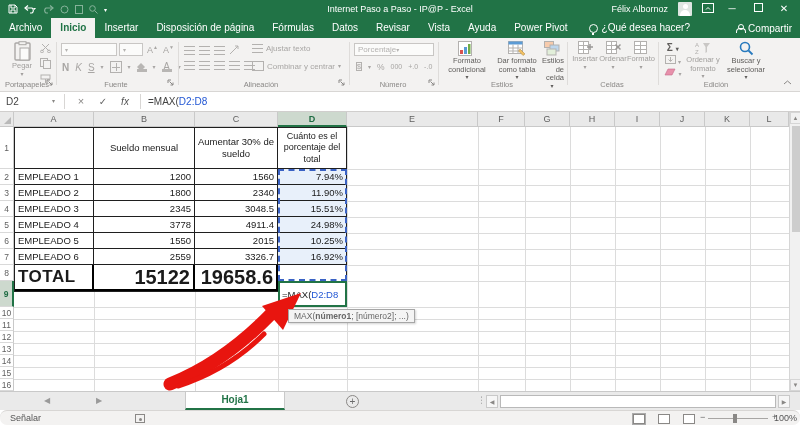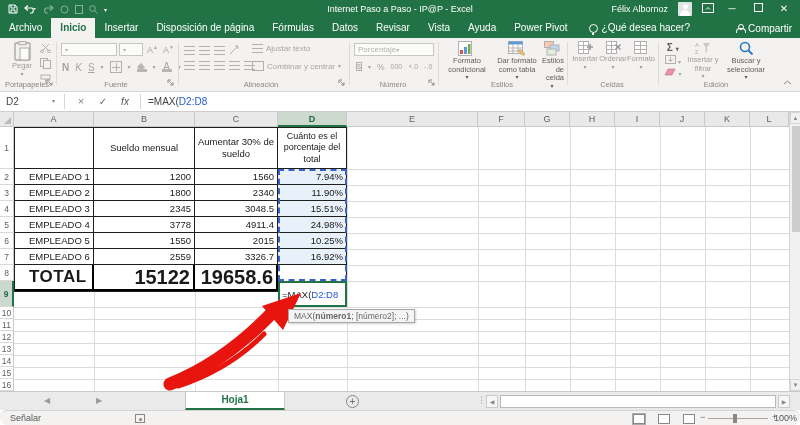--- a/index.html
+++ b/index.html
@@ -71,21 +71,21 @@
           font-size:8.5px; color:#5f5f5f; text-align:center; display:flex; align-items:center; justify-content:center; }
   .rowh.active { background:#cdd9ce; color:#1d6b42; border-right:2px solid #217346; font-weight:bold; }
   .gl { position:absolute; background:#dcdcdc; }
 
   
   #table { position:absolute; left:14px; top:15px; width:333px; border:1px solid #1f1f1f; background:#fff; z-index:2; }
   .trow { display:flex; }
   .tc { border-right:1px solid #1f1f1f; border-bottom:1px solid #1f1f1f; font-size:9.5px; color:#1a1a1a;
         display:flex; align-items:center; overflow:hidden; }
   .tc:last-child { border-right:none; }
-  .ca { width:79px; padding-left:14px; }
+  .ca { width:79px; padding-left:3px; }
   .cb { width:101px; justify-content:flex-end; padding-right:3px; }
   .cc { width:83px; justify-content:flex-end; padding-right:3px; }
   .cd { width:68px; justify-content:flex-end; padding-right:3px; background:#e8f0fa; }
   .hrow .tc { height:41px; justify-content:center; text-align:center; line-height:1.25; padding:0 2px; background:#fff; }
   .emp .tc { height:16px; }
   .trow-total .tc { height:26px; border-width:2px; border-color:#000; font-weight:bold; }
   .trow-total .ca { font-size:17px; letter-spacing:.5px; }
   .trow-total .cb, .trow-total .cc { font-size:20px; }
   .trow-total .cd { background:#fff; border:none; }
 
@@ -398,21 +398,21 @@
       <span><svg width="12" height="8" viewBox="0 0 12 8">
             <path d="M4,1 L11,1 L8,7 L1,7 z" fill="#e791ab" stroke="#c76a8a" stroke-width="0.6"></path>
           </svg> <span class="caret" style="color:#a8a6a4;">▾</span></span>
     </div>
     <div class="bigbtn" style="left:684px; width:38px;">
       <svg width="16" height="14" viewBox="0 0 16 14">
           <text x="0" y="6" font-size="6" fill="#b3b1af">A</text>
           <text x="0" y="13" font-size="6" fill="#b3b1af">Z</text>
           <path d="M8,2 h7 l-3,4 v5 l-1.5,1 v-6 z" fill="#c9c7c5"></path>
         </svg>
-      <span class="lbl">Insertar y filtrar</span>
+      <span class="lbl">Ordenar y formato</span>
         <span class="caret">▾</span>
     </div>
     <div class="bigbtn en" style="left:724px; width:44px;">
       <svg width="15" height="15" viewBox="0 0 15 15">
           <circle cx="6" cy="6" r="4.5" fill="none" stroke="#2779bd" stroke-width="1.6"></circle>
           <path d="M9.5,9.5 L13.5,13.5" stroke="#2779bd" stroke-width="1.8"></path>
         </svg>
       <span class="lbl">Buscar y seleccionar</span>
         <span class="caret">▾</span>
     </div>

